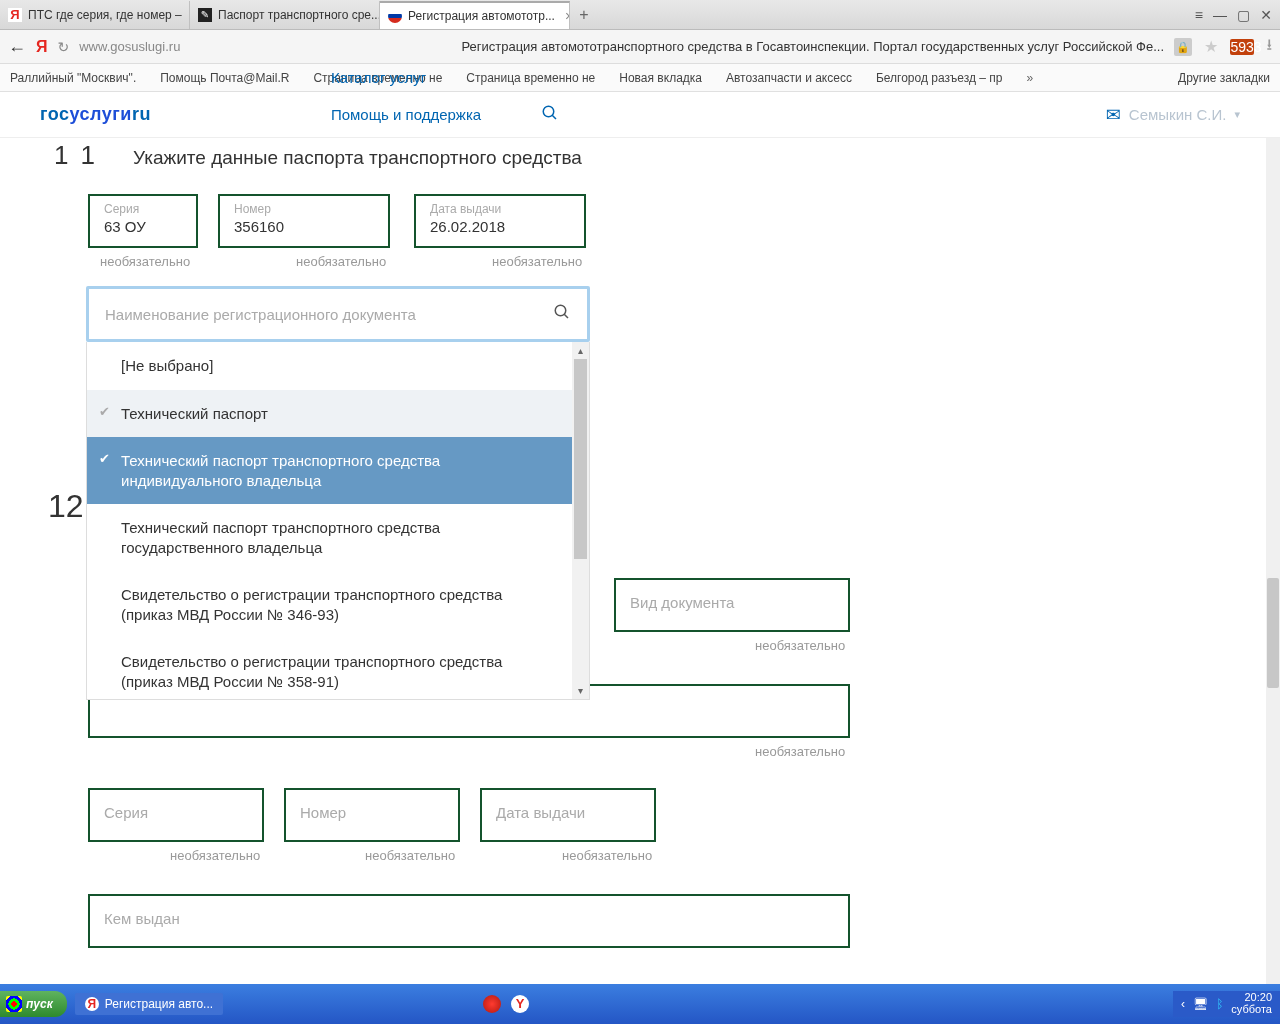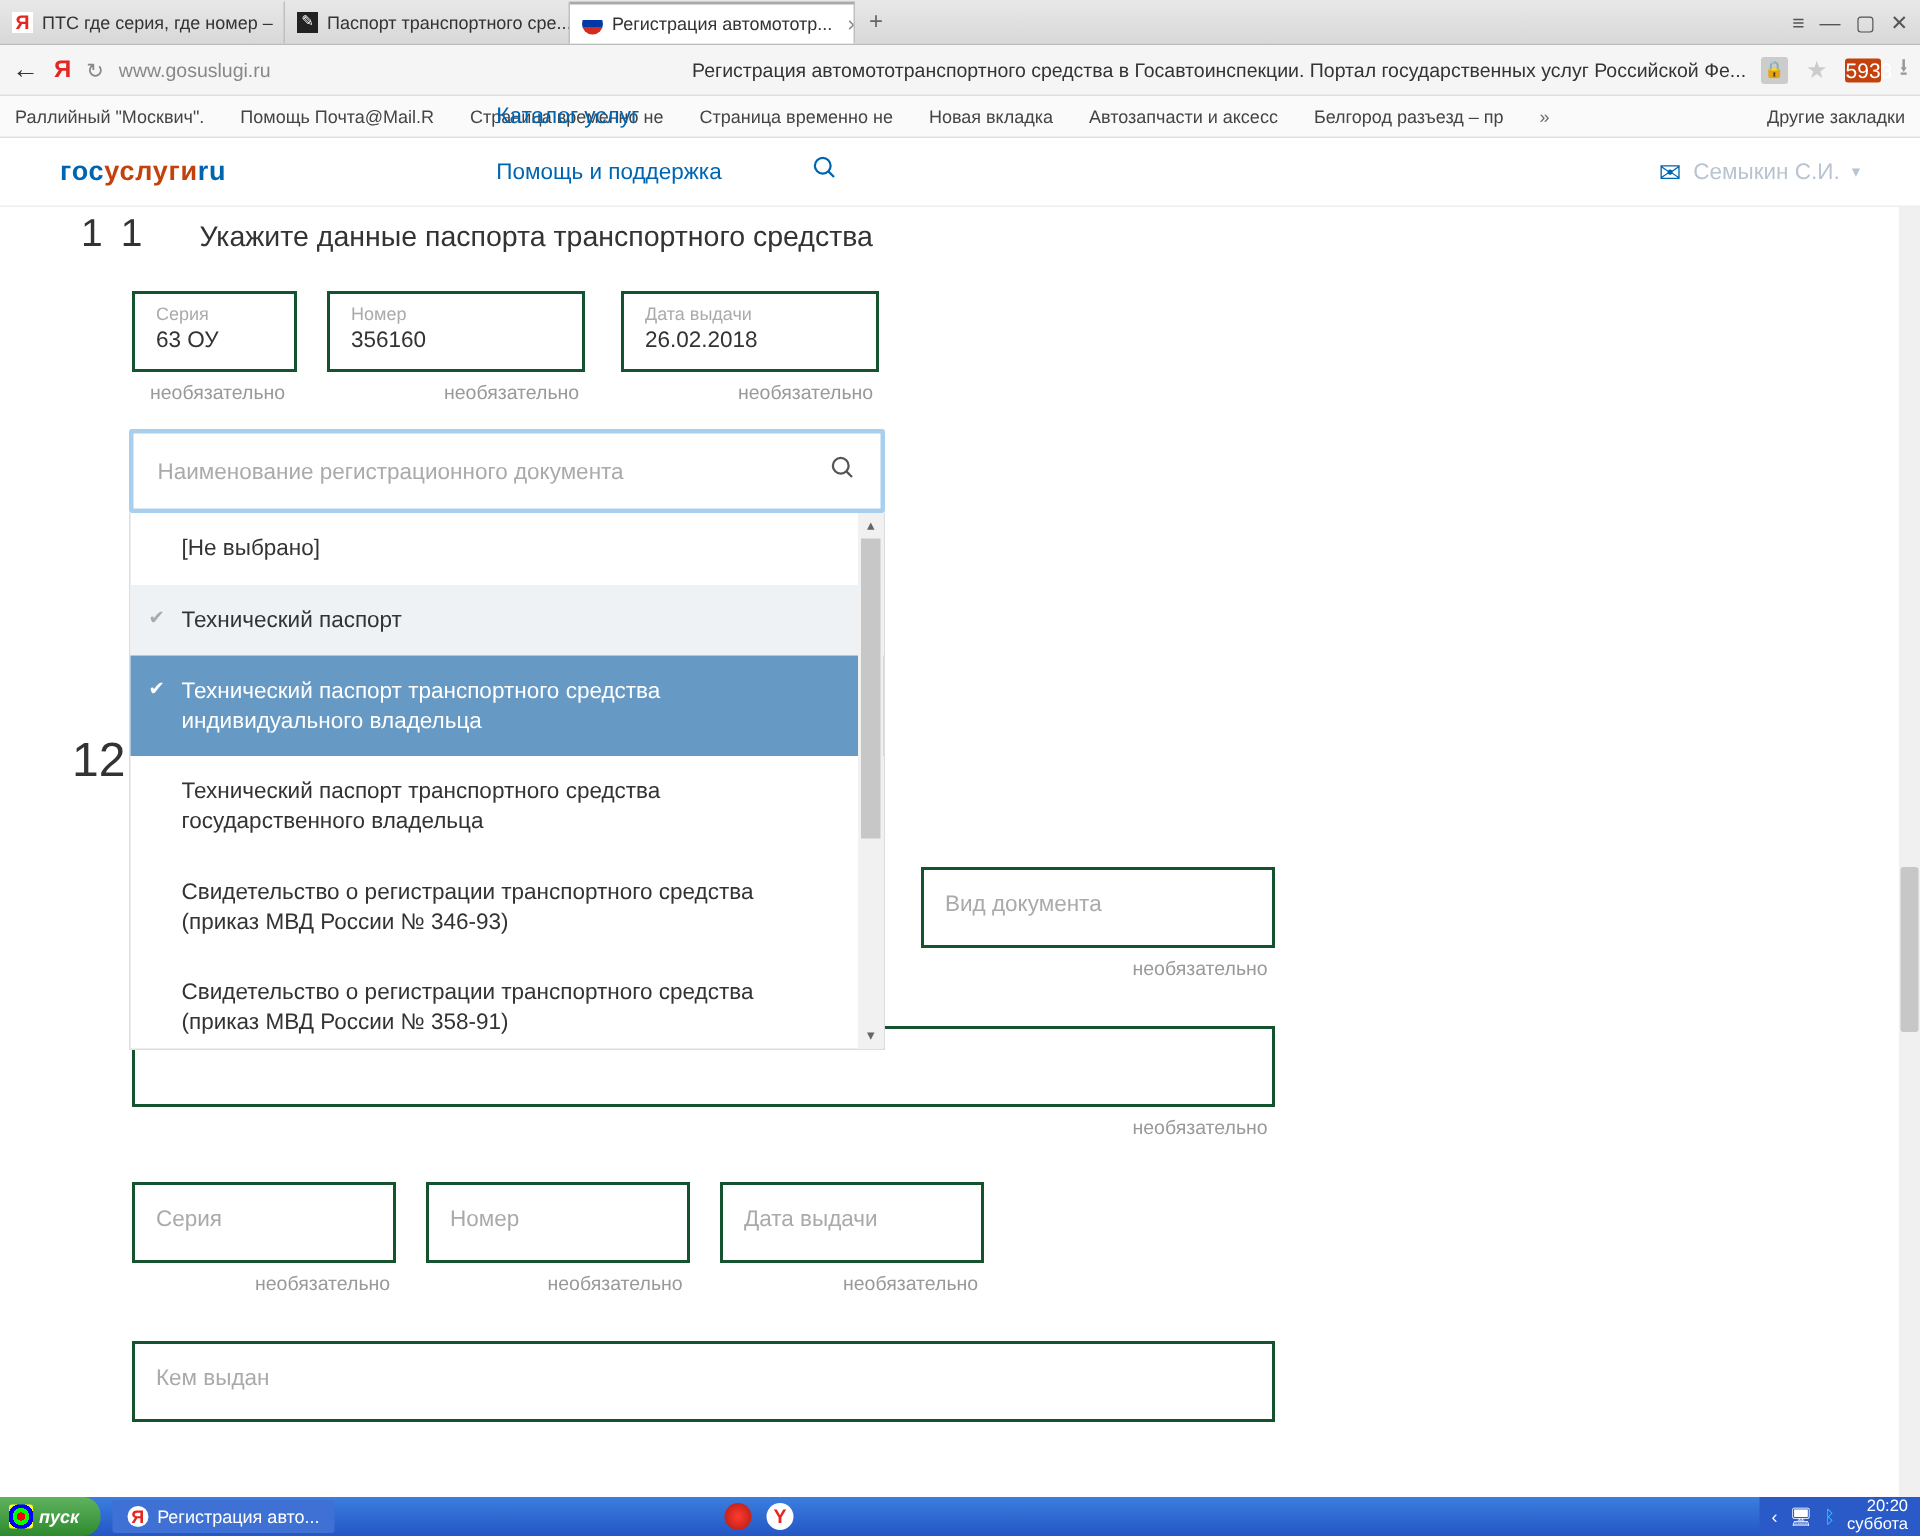--- a/index.html
+++ b/index.html
@@ -30,21 +30,21 @@
 .addr-dl { font-size: 16px; }
 
 .bookmarks { height: 28px; display: flex; align-items: center; padding: 0 10px; gap: 24px; font-size: 12px; color: #444; background: #fafafa; border-bottom: 1px solid #e0e0e0; white-space: nowrap; overflow: hidden; }
 .bookmarks .more { color: #666; }
 .bookmarks .other { margin-left: auto; color: #444; }
 
 
 .site-header { height: 46px; display: flex; align-items: center; padding: 0 40px; border-bottom: 1px solid #eee; background: #fff; }
 .logo { font-size: 18px; font-weight: bold; letter-spacing: 0.5px; }
 .logo .l1 { color: #0065b1; }
-.logo .l2 { color: #c2410c; }
+.logo .l2 { color: #1d4ed8; }
 .logo .l3 { color: #0065b1; }
 .site-nav { display: flex; gap: 20px; margin-left: 180px; font-size: 15px; flex-direction: column; }
 .site-nav a { color: #0065b1; }
 .site-header .search-ic { margin-left: 60px; color: #0065b1; }
 .site-header .user { margin-left: auto; display: flex; align-items: center; gap: 8px; color: #b8c4d0; font-size: 15px; }
 .mail-ic { color: #0065b1; font-size: 18px; }
 .chev { font-size: 11px; }
 
 
 .content { position: absolute; left: 0; right: 14px; top: 138px; bottom: 26px; overflow: hidden; background: #fff; }
@@ -82,21 +82,21 @@
 
 .step12 { position: absolute; left: 48px; top: 350px; font-size: 32px; color: #333; font-weight: 300; }
 
 .f-vid { left: 614px; top: 440px; width: 236px; height: 54px; }
 .f-seria2 { left: 88px; top: 650px; width: 176px; height: 54px; }
 .f-nomer2 { left: 284px; top: 650px; width: 176px; height: 54px; }
 .f-date2 { left: 480px; top: 650px; width: 176px; height: 54px; }
 .f-kem { left: 88px; top: 756px; width: 762px; height: 54px; }
 
 
-.taskbar { position: absolute; left: 0; right: 0; bottom: 0; height: 26px; background: linear-gradient(#3b7ee0,#2456c5); display: flex; align-items: center; color: #fff; font-size: 12px; }
+.taskbar { position: absolute; left: 0; right: 0; bottom: 0; height: 40px; background: linear-gradient(#3b7ee0,#2456c5); display: flex; align-items: center; color: #fff; font-size: 12px; }
 .start { background: linear-gradient(#5fb35f,#2e8a2e); height: 26px; display: flex; align-items: center; padding: 0 14px 0 6px; border-radius: 0 12px 12px 0; font-style: italic; font-weight: bold; gap: 4px; }
 .start-ic { width: 16px; height: 16px; background: radial-gradient(circle,#f00 0% 25%,#0f0 25% 50%,#00f 50% 75%,#ff0 75% 100%); border-radius: 2px; }
 .task-item { margin-left: 8px; background: #3f71d4; height: 22px; display: flex; align-items: center; padding: 0 10px; border-radius: 2px; gap: 6px; }
 .task-y { width: 14px; height: 14px; background: #fff; color: #e52620; font-weight: bold; font-size: 12px; text-align: center; line-height: 14px; border-radius: 7px; }
 .task-icons { margin-left: 260px; display: flex; gap: 10px; }
 .opera-ic { width: 18px; height: 18px; background: radial-gradient(ellipse,#ff3b30,#b01810); border-radius: 50%; }
 .ybr-ic { width: 18px; height: 18px; background: #fff; color: #e52620; font-weight: bold; border-radius: 50%; text-align: center; line-height: 18px; font-size: 13px; }
 .tray { margin-left: auto; display: flex; align-items: center; gap: 8px; padding-right: 8px; background: #2a5ac8; height: 26px; padding-left: 8px; }
 .tray .clock { text-align: right; line-height: 1.05; font-size: 11px; }
 .tray-ic { font-size: 12px; }

